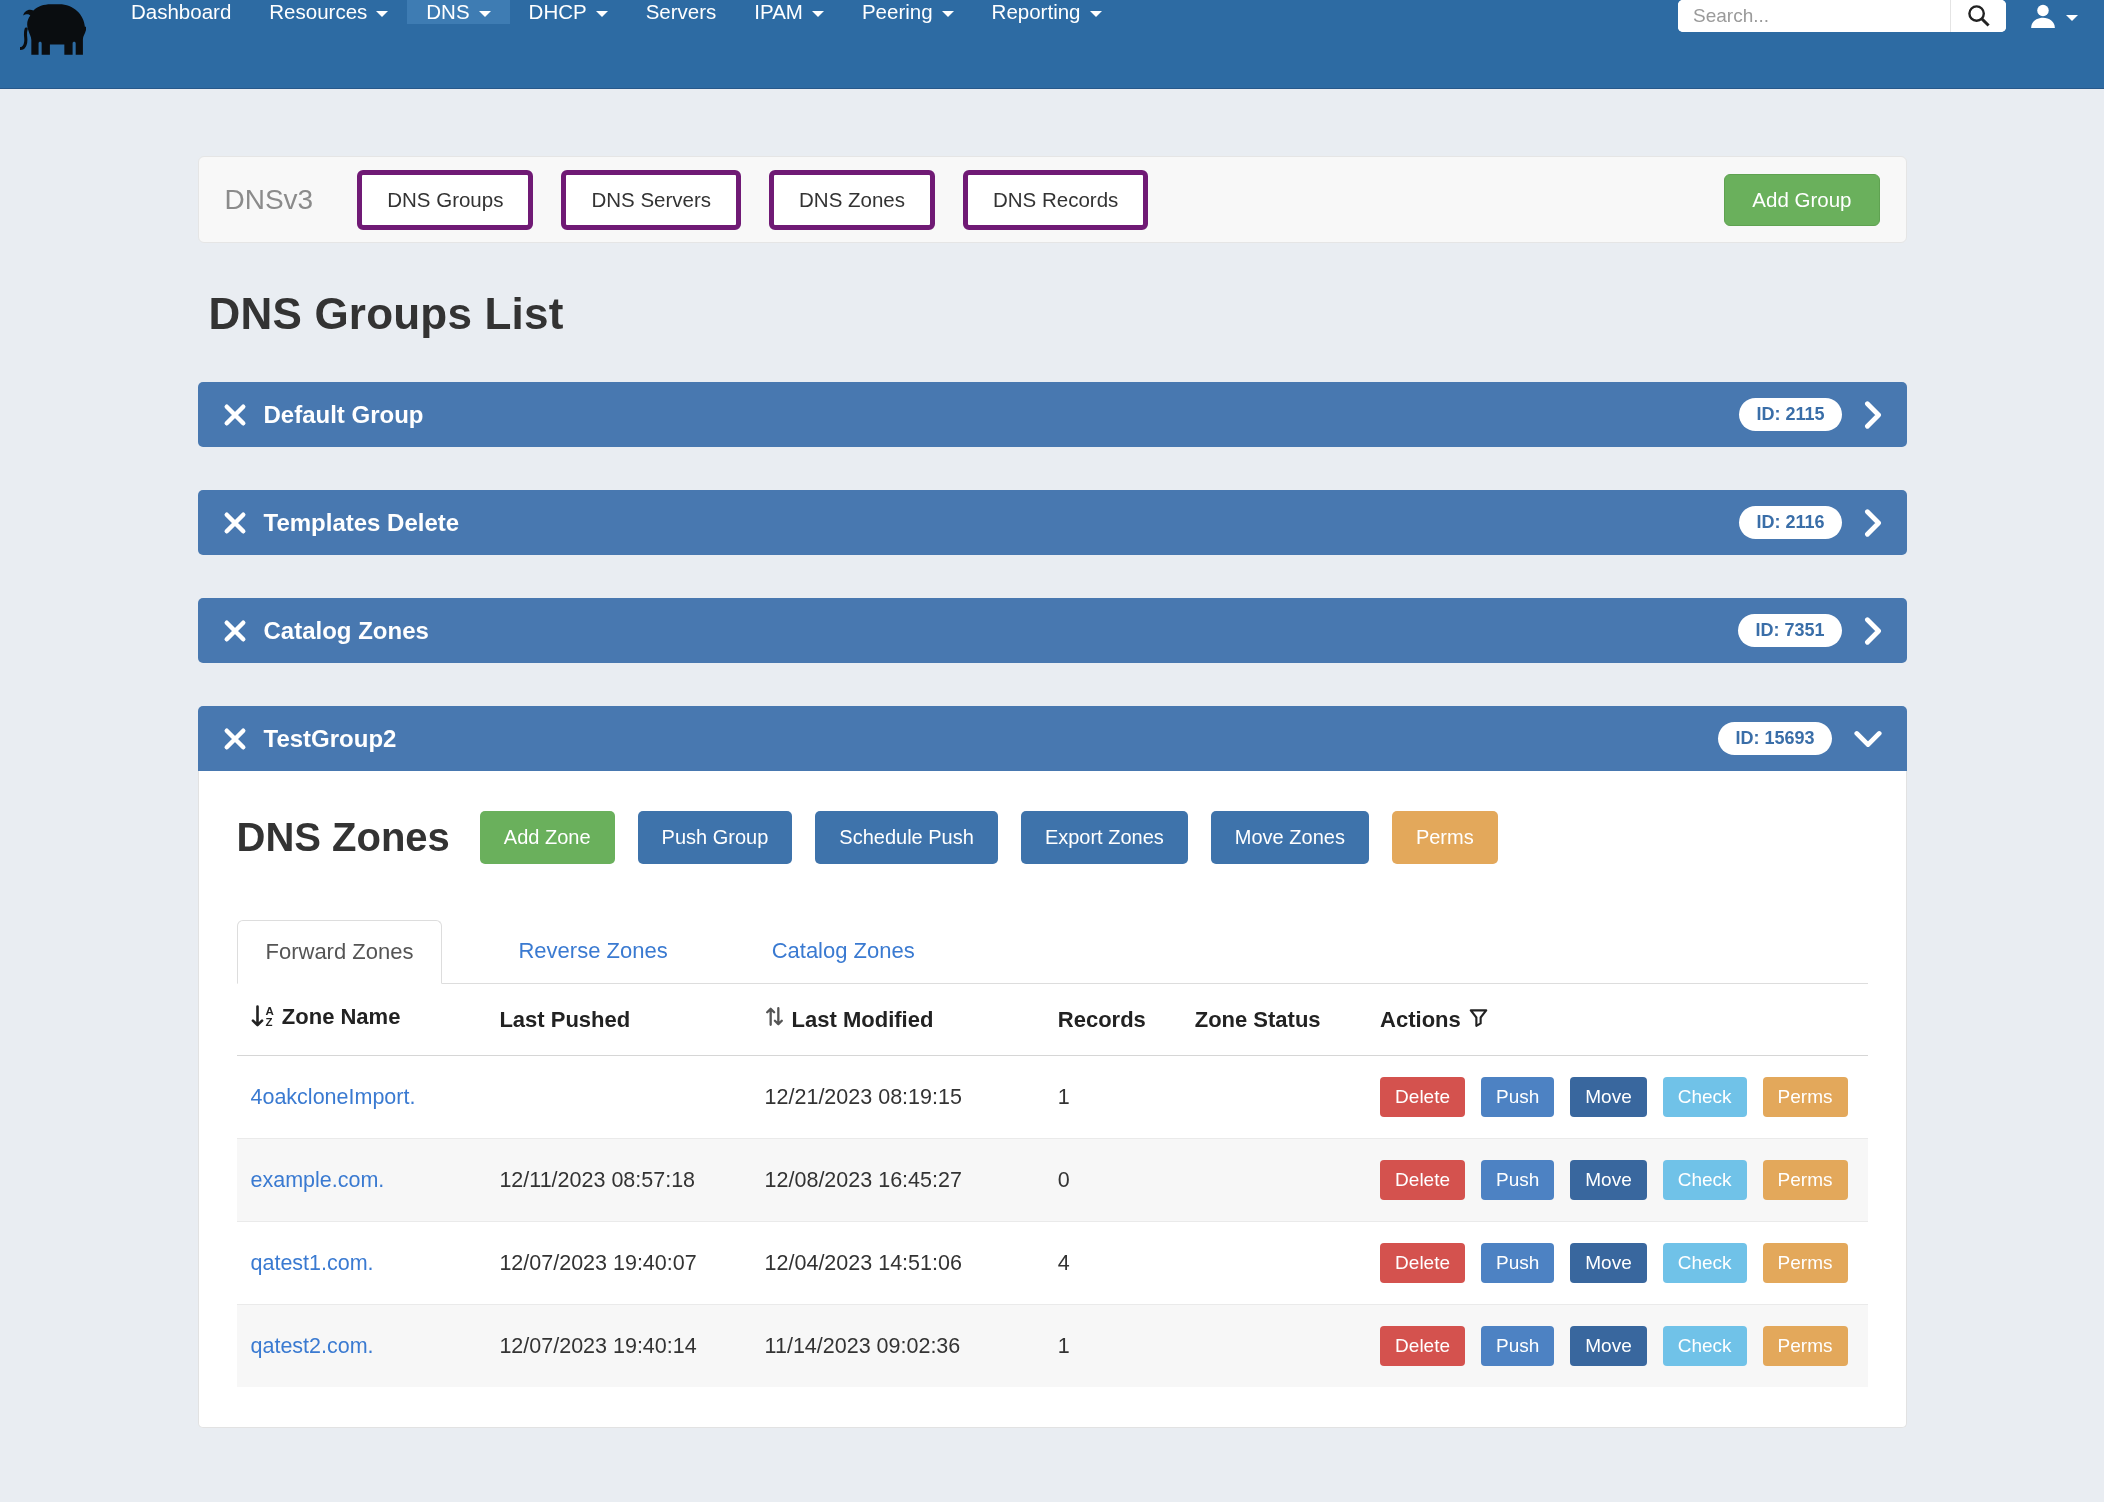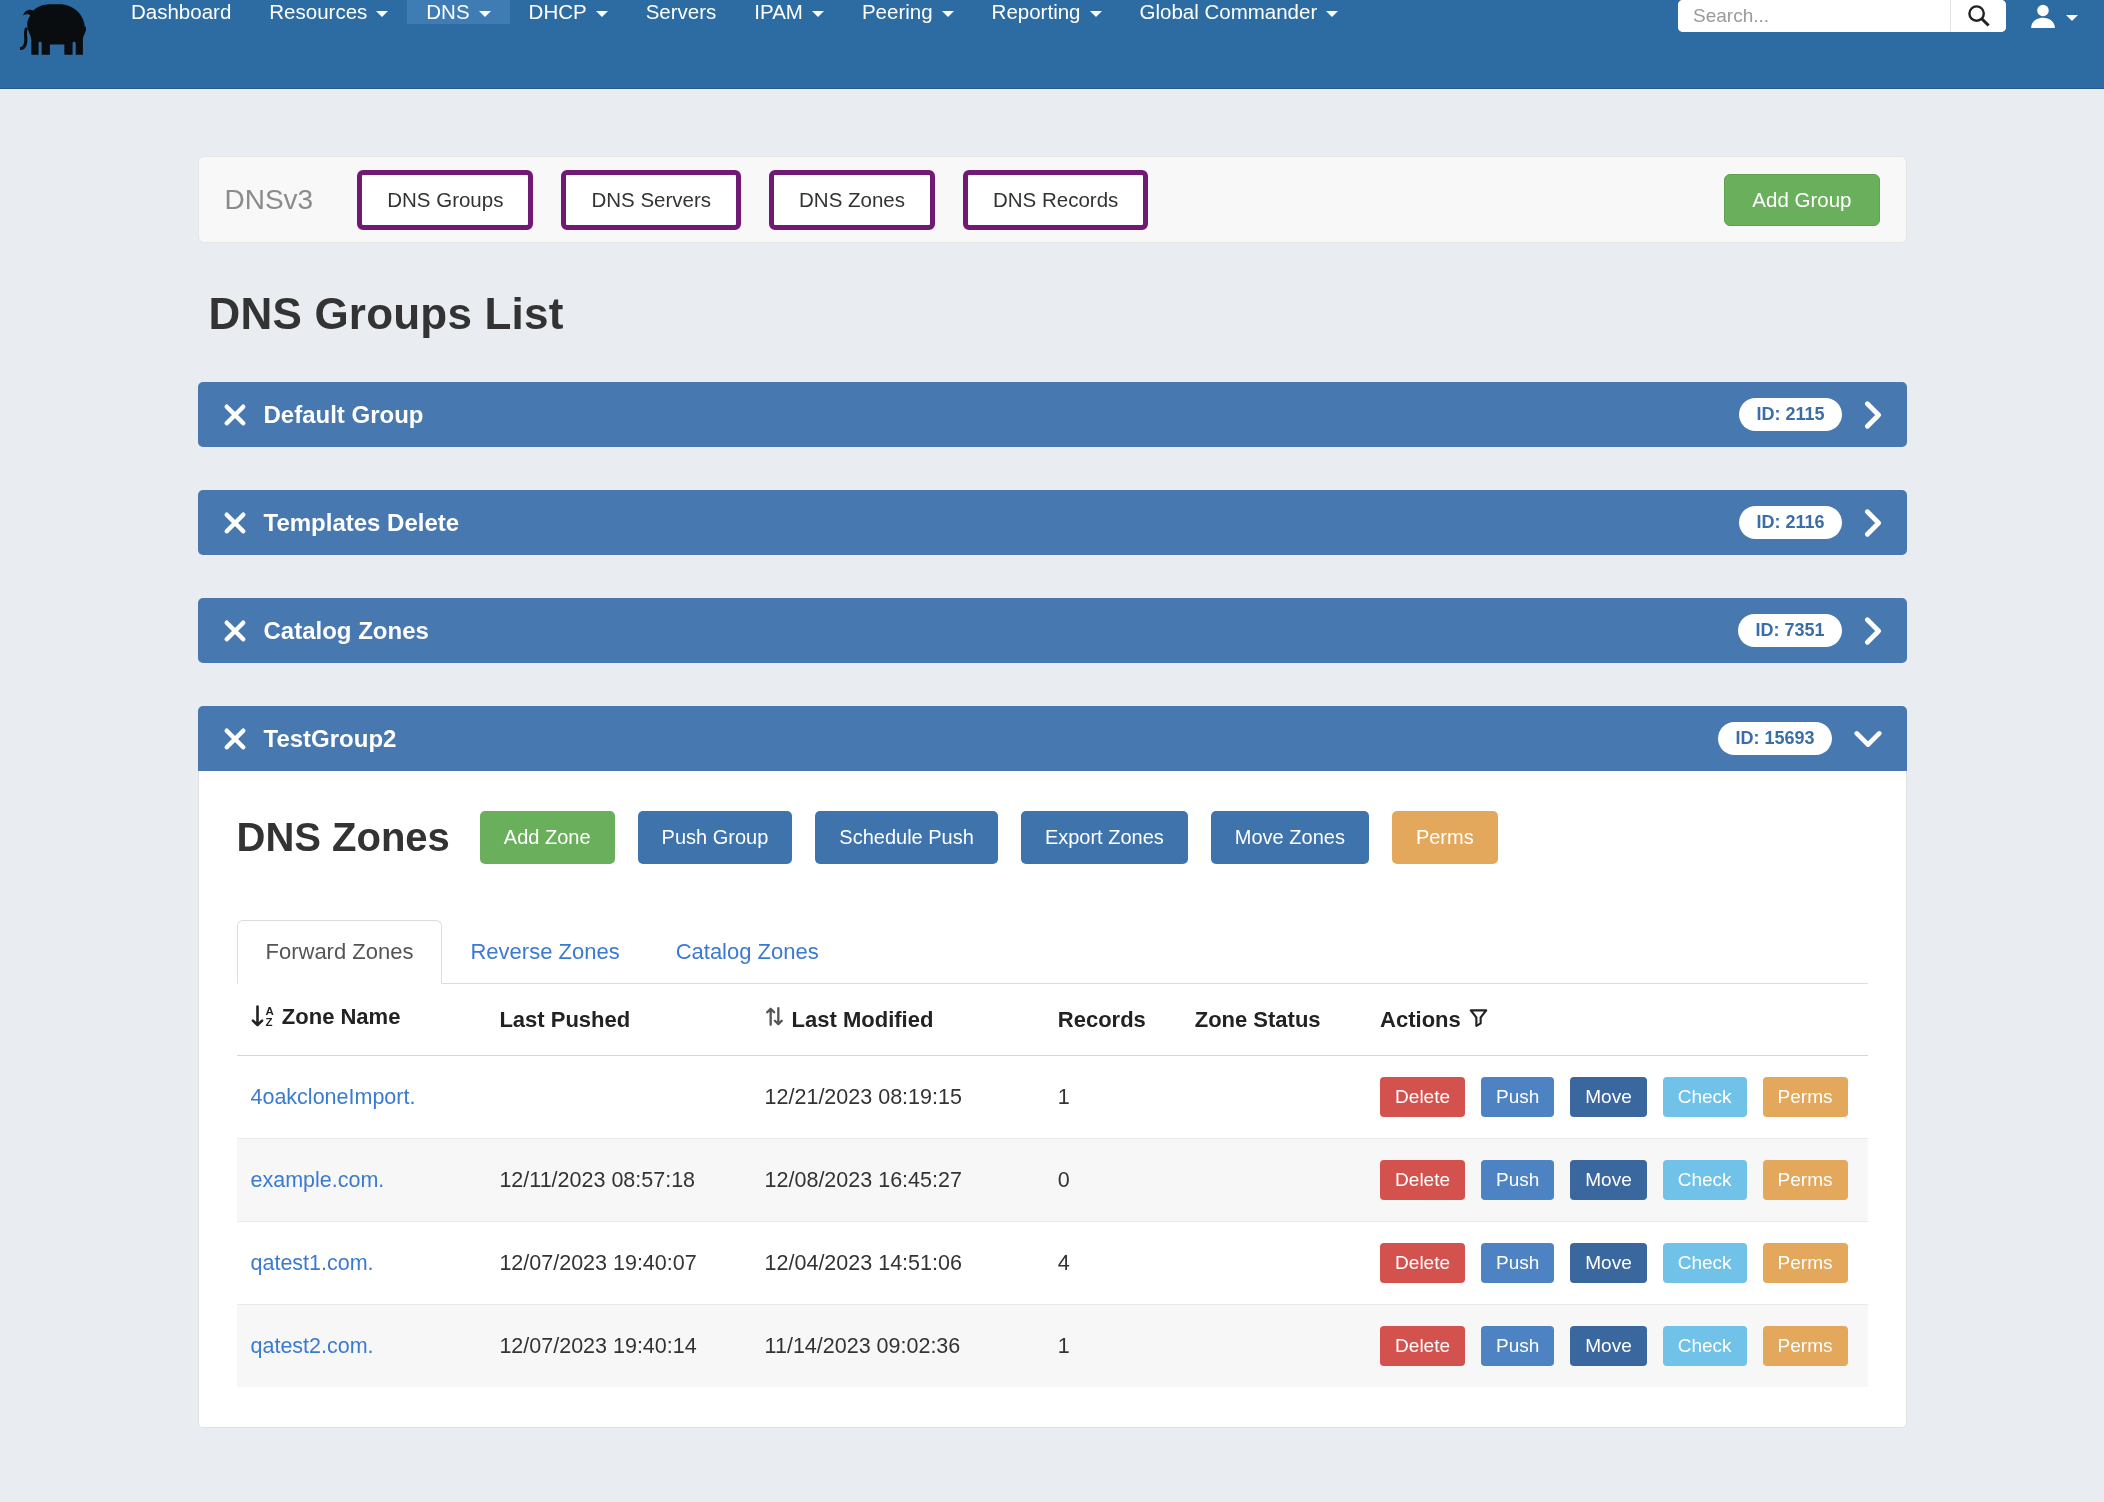--- a/index.html
+++ b/index.html
@@ -50,21 +50,21 @@
   .id-pill{background:#fff;color:var(--id_pill_text);font-weight:700;font-size:18px;padding:6px 17px;border-radius:999px;}
   .chev{display:flex;align-items:center;cursor:pointer;}
   
   .panel{background:#fff;border:1px solid #e2e2e2;border-top:none;border-radius:0 0 5px 5px;padding:40px 38px 40px;}
   .panel-head{display:flex;align-items:center;}
   .panel-title{font-size:40px;font-weight:700;color:#333;margin-right:30px;}
   .pbtn{border:none;color:#fff;font-size:20px;padding:15px 24px;border-radius:5px;margin-right:23px;font-family:inherit;cursor:pointer;}
   .pbtn-green{background:var(--success_btn_bg);}
   .pbtn-blue{background:var(--primary_btn_bg);}
   .pbtn-orange{background:var(--warning_btn_bg);margin-right:0;}
-  .tabs{margin-top:56px;border-bottom:1px solid #ddd;display:flex;align-items:center;}
+  .tabs{margin-top:56px;border-bottom:1px solid #ddd;display:flex;align-items:flex-start;gap:48px;}
   .tab{padding:18px 28px;font-size:22px;cursor:pointer;}
   .tab.active{background:#fff;border:1px solid #ddd;border-bottom:1px solid #fff;border-radius:6px 6px 0 0;margin-bottom:-1px;color:#555;}
   .tab.link{color:var(--link_color);}
   
   table{width:100%;border-collapse:collapse;}
   th{text-align:left;font-size:22px;font-weight:700;color:#222;padding:20px 10px;border-bottom:1px solid #d6d6d6;white-space:nowrap;}
   th:first-child{padding-left:14px;}
   .th-wrap{display:inline-flex;align-items:center;gap:8px;}
   td{font-size:21.5px;color:#333;padding:21px 10px;border-top:1px solid #eaeaea;white-space:nowrap;}
   td:first-child{padding-left:14px;}
@@ -115,24 +115,20 @@
     <div class="nav-item">
         <span>IPAM</span>
         <span class="caret"></span>
       </div>
     <div class="nav-item">
         <span>Peering</span>
         <span class="caret"></span>
       </div>
     <div class="nav-item">
         <span>Reporting</span>
-        <span class="caret"></span>
-      </div>
-    <div class="nav-item">
-        <span>Global Commander</span>
         <span class="caret"></span>
       </div>
   </div>
   <div class="nav-right">
     <div class="search-group">
       <input class="search-input" type="text" placeholder="Search..." style="">
       <button class="search-btn">
         <svg width="24" height="24" viewBox="0 0 20 20">
           <circle cx="8" cy="8" r="6" fill="none" stroke="#222" stroke-width="2"></circle>
           <line x1="12.6" y1="12.6" x2="18" y2="18" stroke="#222" stroke-width="2.4"></line>

